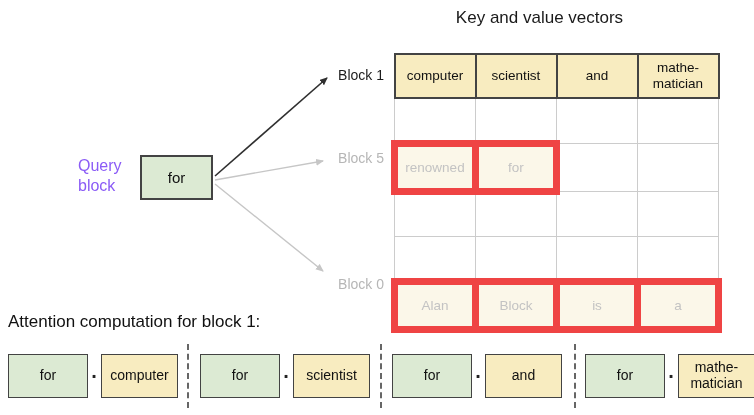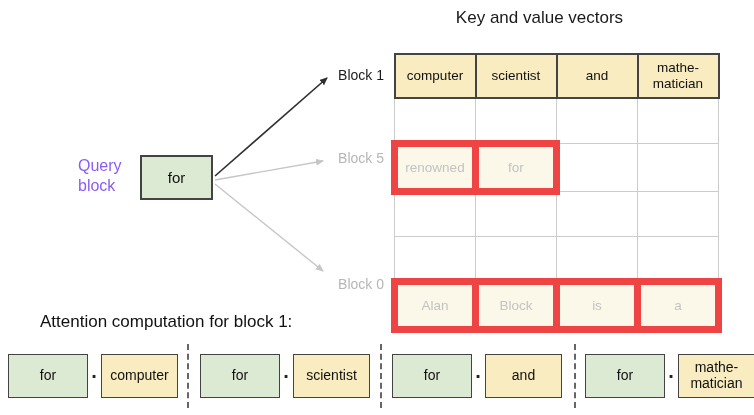--- a/index.html
+++ b/index.html
@@ -6,21 +6,21 @@
   .canvas{
     position:relative;width:754px;height:415px;background:#ffffff;overflow:hidden;
     font-family:Liberation Sans, sans-serif;color:#1a1a1a;
   }
   
   .kv-title{
     position:absolute;left:391px;top:8px;width:297px;text-align:center;
     font-size:17px;color:#1a1a1a;
   }
   .attn-heading{
-    position:absolute;left:8px;top:312px;font-size:17px;color:#111111;margin-left:32px;
+    position:absolute;left:8px;top:312px;font-size:17px;color:#111111;
   }
   
   .block-label{
     position:absolute;left:318px;width:66px;text-align:right;font-size:14px;color:#1c1c1c;
   }
   .block-label.b1{top:67px;}
   .block-label.b2{top:150px;color:var(--gray_label,#b8b8b8);}
   .block-label.b0{top:276px;color:var(--gray_label,#b8b8b8);}
   
   .query-label{

